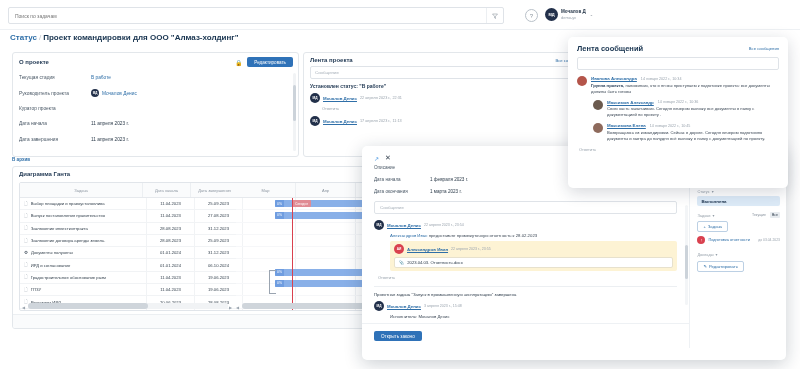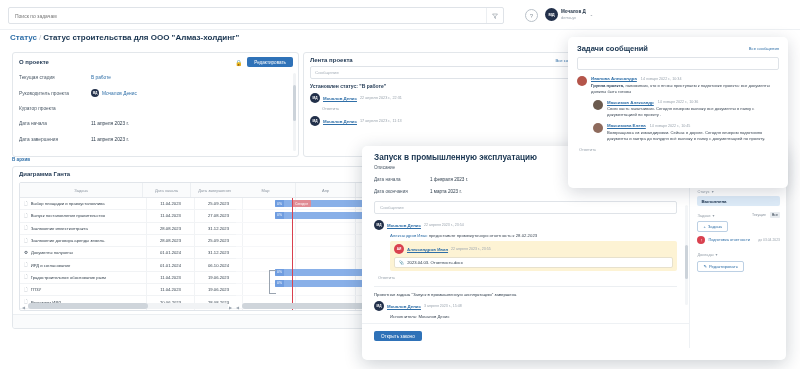--- a/index.html
+++ b/index.html
@@ -204,21 +204,21 @@
       <div class="avatar">МД</div>
       <div>
         <div class="uname">Мочалов Д</div>
         <div class="urole">demo-ук</div>
       </div>
       <div class="caret">⌄</div>
     </div>
   </div>
 
   <div class="crumb">
-    <a href="#">Статус</a><span class="sep">/</span><span>Статус строительства для ООО "Алмаз-холдинг"</span>
+    <a href="#">Статус</a><span class="sep">/</span><span>Проект командировки для ООО "Алмаз-холдинг"</span>
   </div>
 
   <div class="card about">
     <div class="about-head">
       <div class="about-title">О проекте</div>
       <div class="about-actions">
         <span class="lock">🔒</span>
         <button class="btn-blue">Редактировать</button>
       </div>
     </div>
@@ -441,21 +441,20 @@
       <div class="hscroll" style="left:222px;bottom:1px;width:470px;">
           <b style="left:0;width:180px;"></b>
         </div>
       <span class="sarrow" style="left:216px;bottom:0.5px;">◀</span>
     </div>
     <div class="gfoot">Проект строительства д...</div>
   </div>
 
   <div class="modal">
     <div class="m-head">
-      <div class="m-title">Запуск в промышленную эксплуатацию</div>
       <div class="m-ctl">
         <span class="m-expand">↗</span>
         <span class="m-close">✕</span>
       </div>
     </div>
     <div class="m-body">
       <div class="m-left">
         <div class="m-field">
           <div class="m-flabel">Описание</div>
           <div class="m-fval"></div>
@@ -549,21 +548,21 @@
         <button class="btn-out" style="margin-top:2px;">
           <span>✎</span>
             <span>Редактировать</span>
         </button>
       </div>
     </div>
   </div>
 
   <div class="pop">
     <div class="pop-head">
-      <div class="pop-title">Задачи сообщений</div>
+      <div class="pop-title">Лента сообщений</div>
       <div class="pop-all">Все сообщения</div>
     </div>
     <div class="pop-input"></div>
     <div class="pop-body">
       <div class="p-item">
         <span class="p-av a"></span>
         <div>
           <div class="p-top">
             <span class="p-name">Иванова Александра</span>
             <span class="p-time">14 января 2022 г., 10:34</span>

